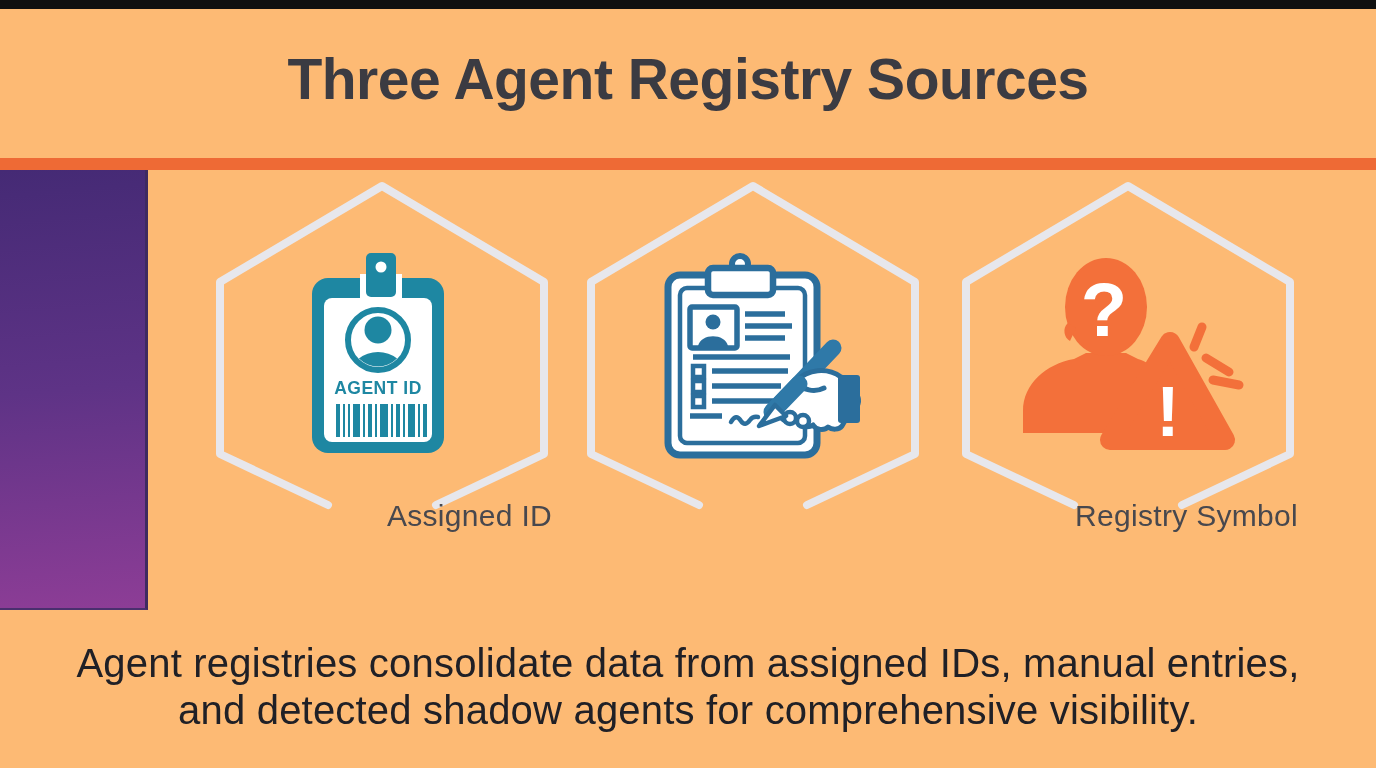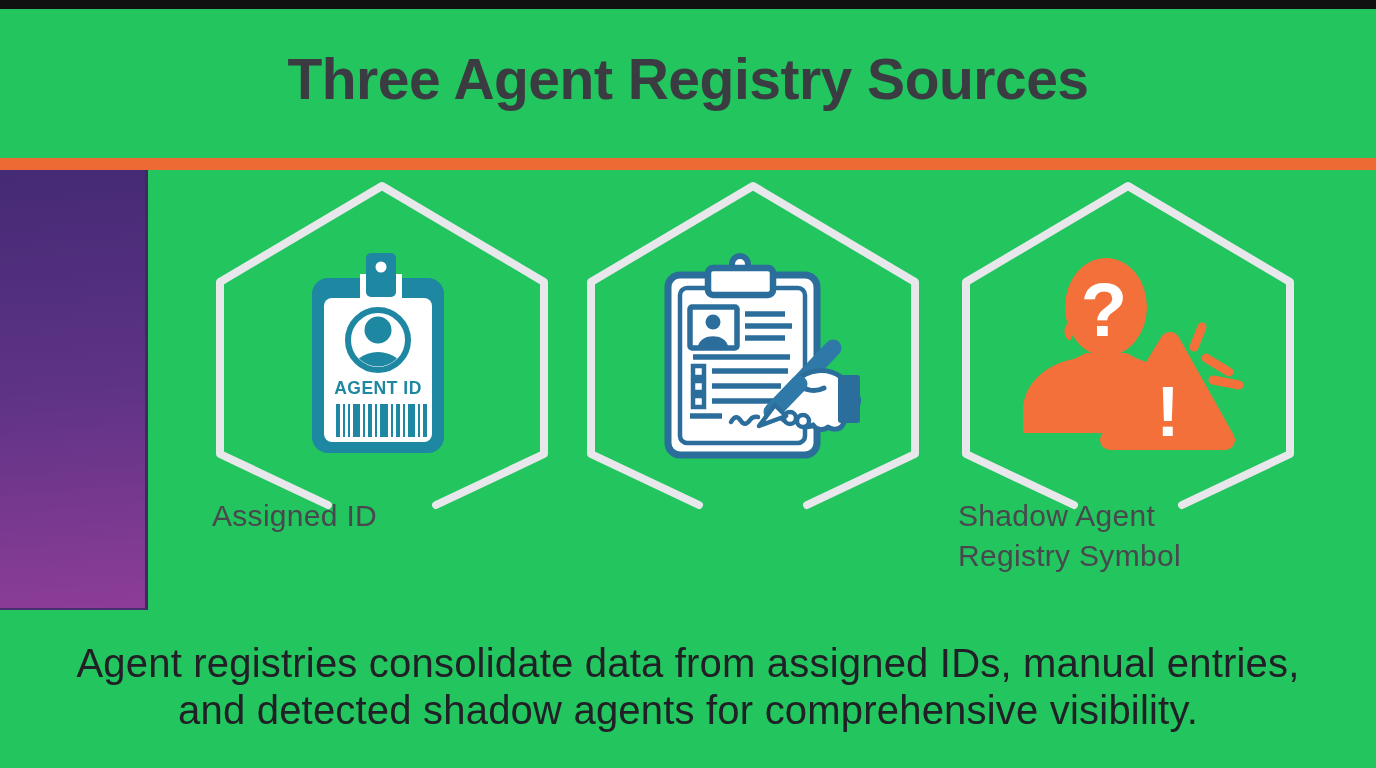--- a/index.html
+++ b/index.html
@@ -1,21 +1,21 @@
 <!DOCTYPE html>
 <html><head>
 <meta charset="utf-8">
 <style>
   * { margin: 0; padding: 0; box-sizing: border-box; }
   html, body { background: #ffffff; }
   .canvas {
     position: relative;
     width: 1376px;
     height: 768px;
-    background: #22c55e;
+    background: #fdba74;
     overflow: hidden;
     font-family: "Liberation Sans", "DejaVu Sans", sans-serif;
   }
   .top-bar {
     position: absolute;
     left: 0; top: 0;
     width: 100%; height: 9px;
     background: #101010;
   }
   .page-title {
@@ -49,21 +49,21 @@
     height: 420px;
   }
   .card-1 { left: 212px; }
   .card-2 { left: 583px; }
   .card-3 { left: 958px; }
   .card svg { position: absolute; left: 0; top: 0; }
   .card-label {
     position: absolute;
     left: 0; top: 318px;
     width: 100%;
-    text-align: left;
+    text-align: right;
     font-size: 30px;
     line-height: 40px;
     font-weight: 500;
     letter-spacing: 0.3px;
     color: #48484e;
   }
   .card-label span { display: block; }
   .footer-text {
     position: absolute;
     left: 0; top: 640px;
@@ -207,21 +207,20 @@
       <path d="M212,164 L267,262 L152,262 Z" fill="#f3703a" stroke="#f3703a" stroke-width="20" stroke-linejoin="round"></path>
       <text x="210" y="258" text-anchor="middle" font-size="70" font-weight="800" fill="#ffffff" font-family="Liberation Sans, DejaVu Sans, sans-serif">!</text>
 
       <g stroke="#f3703a" stroke-width="9" stroke-linecap="round">
         <line x1="236" y1="169" x2="244" y2="149"></line>
         <line x1="248" y1="180" x2="271" y2="194"></line>
         <line x1="255" y1="202" x2="281" y2="207"></line>
       </g>
     </svg>
     <div class="card-label">
-      <span>Shadow Agent</span>
       <span>Registry Symbol</span>
     </div>
   </div>
 
   <div class="footer-text">
     <div>Agent registries consolidate data from assigned IDs, manual entries,</div>
     <div>and detected shadow agents for comprehensive visibility.</div>
   </div>
 
 </div>

